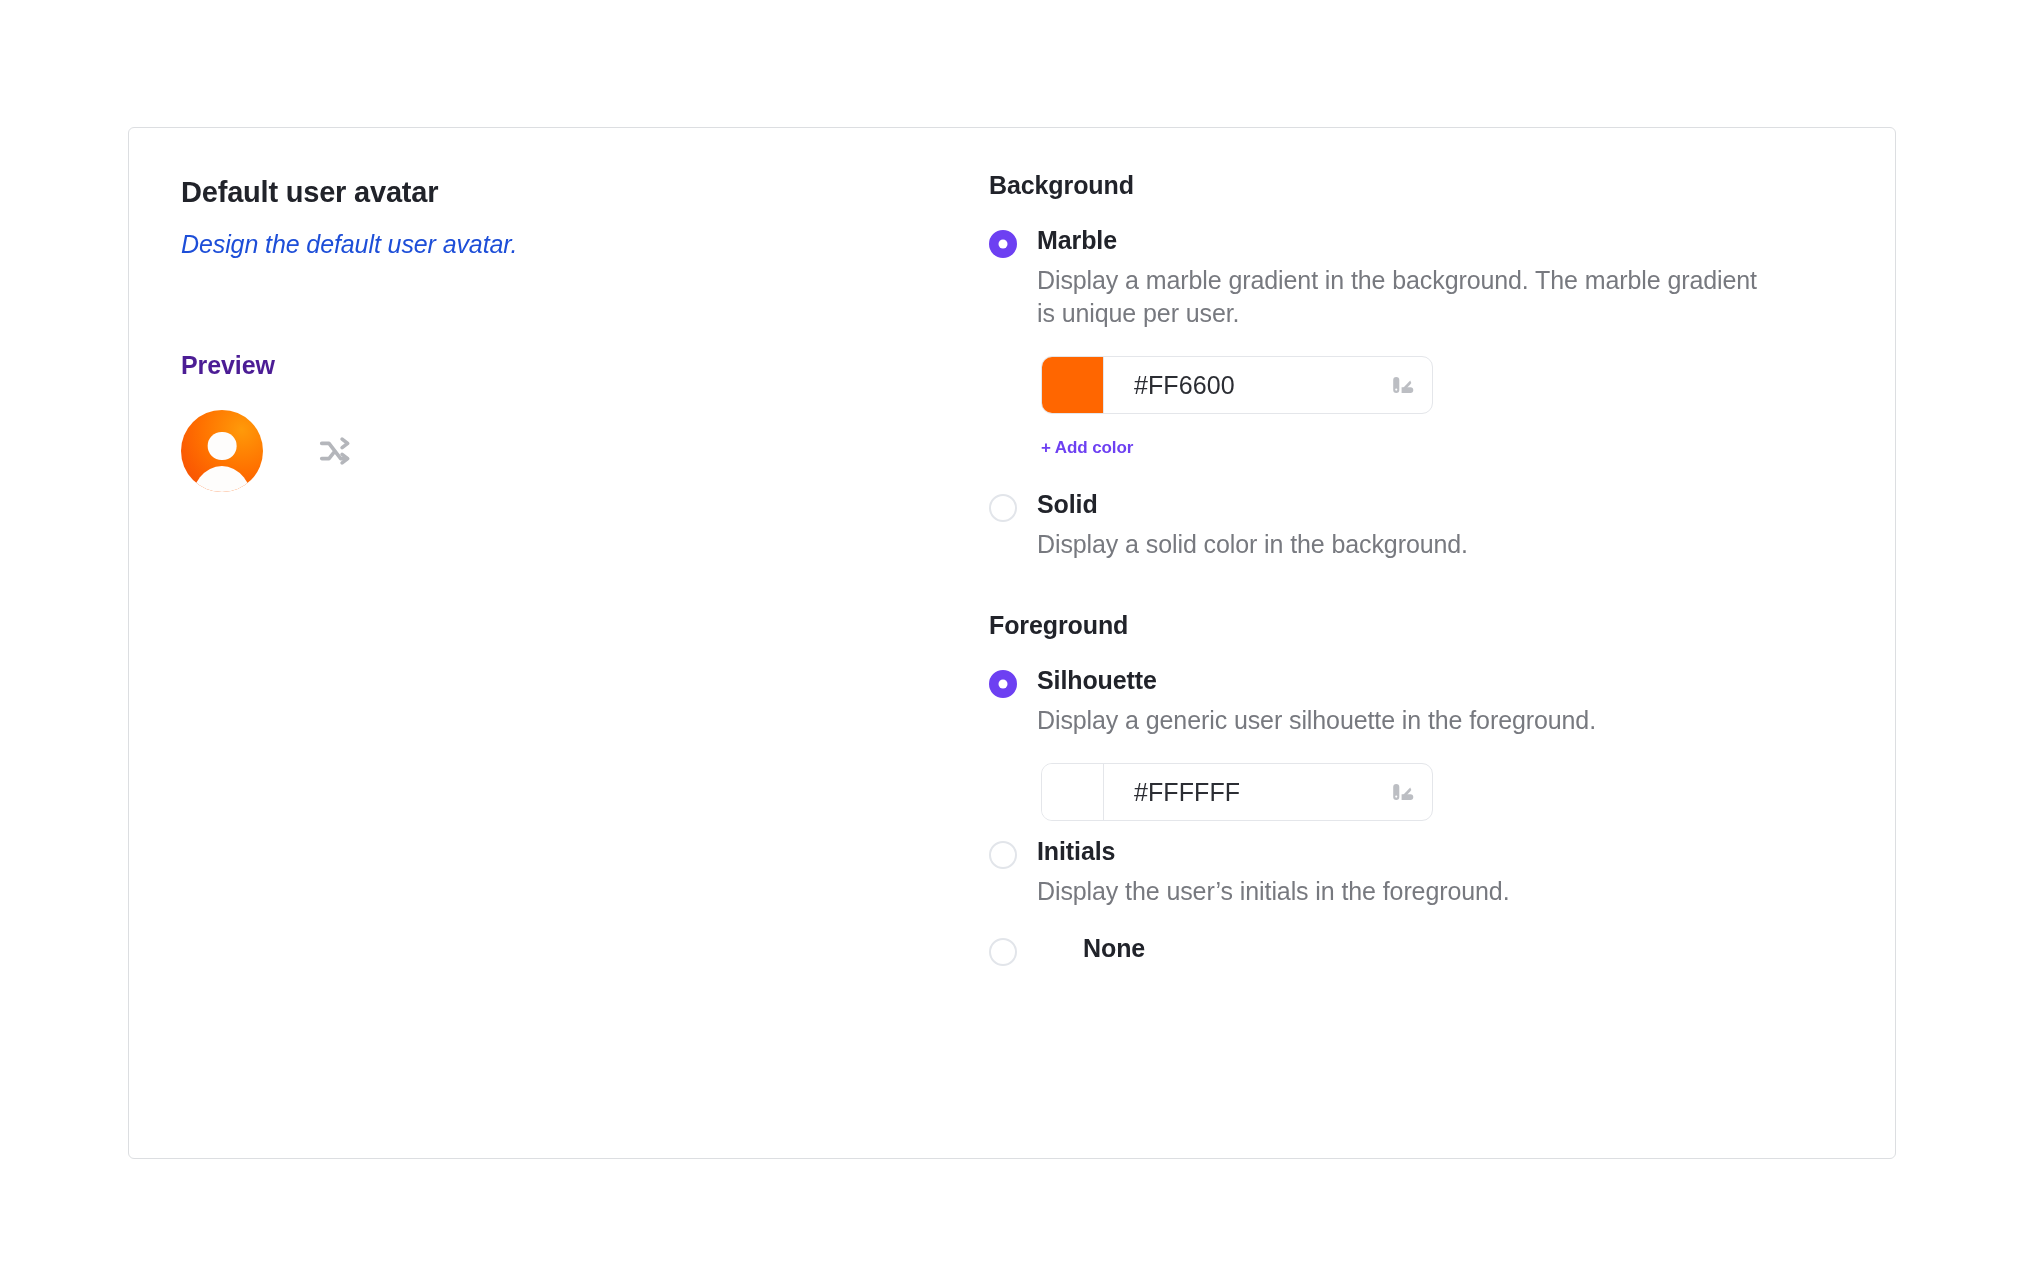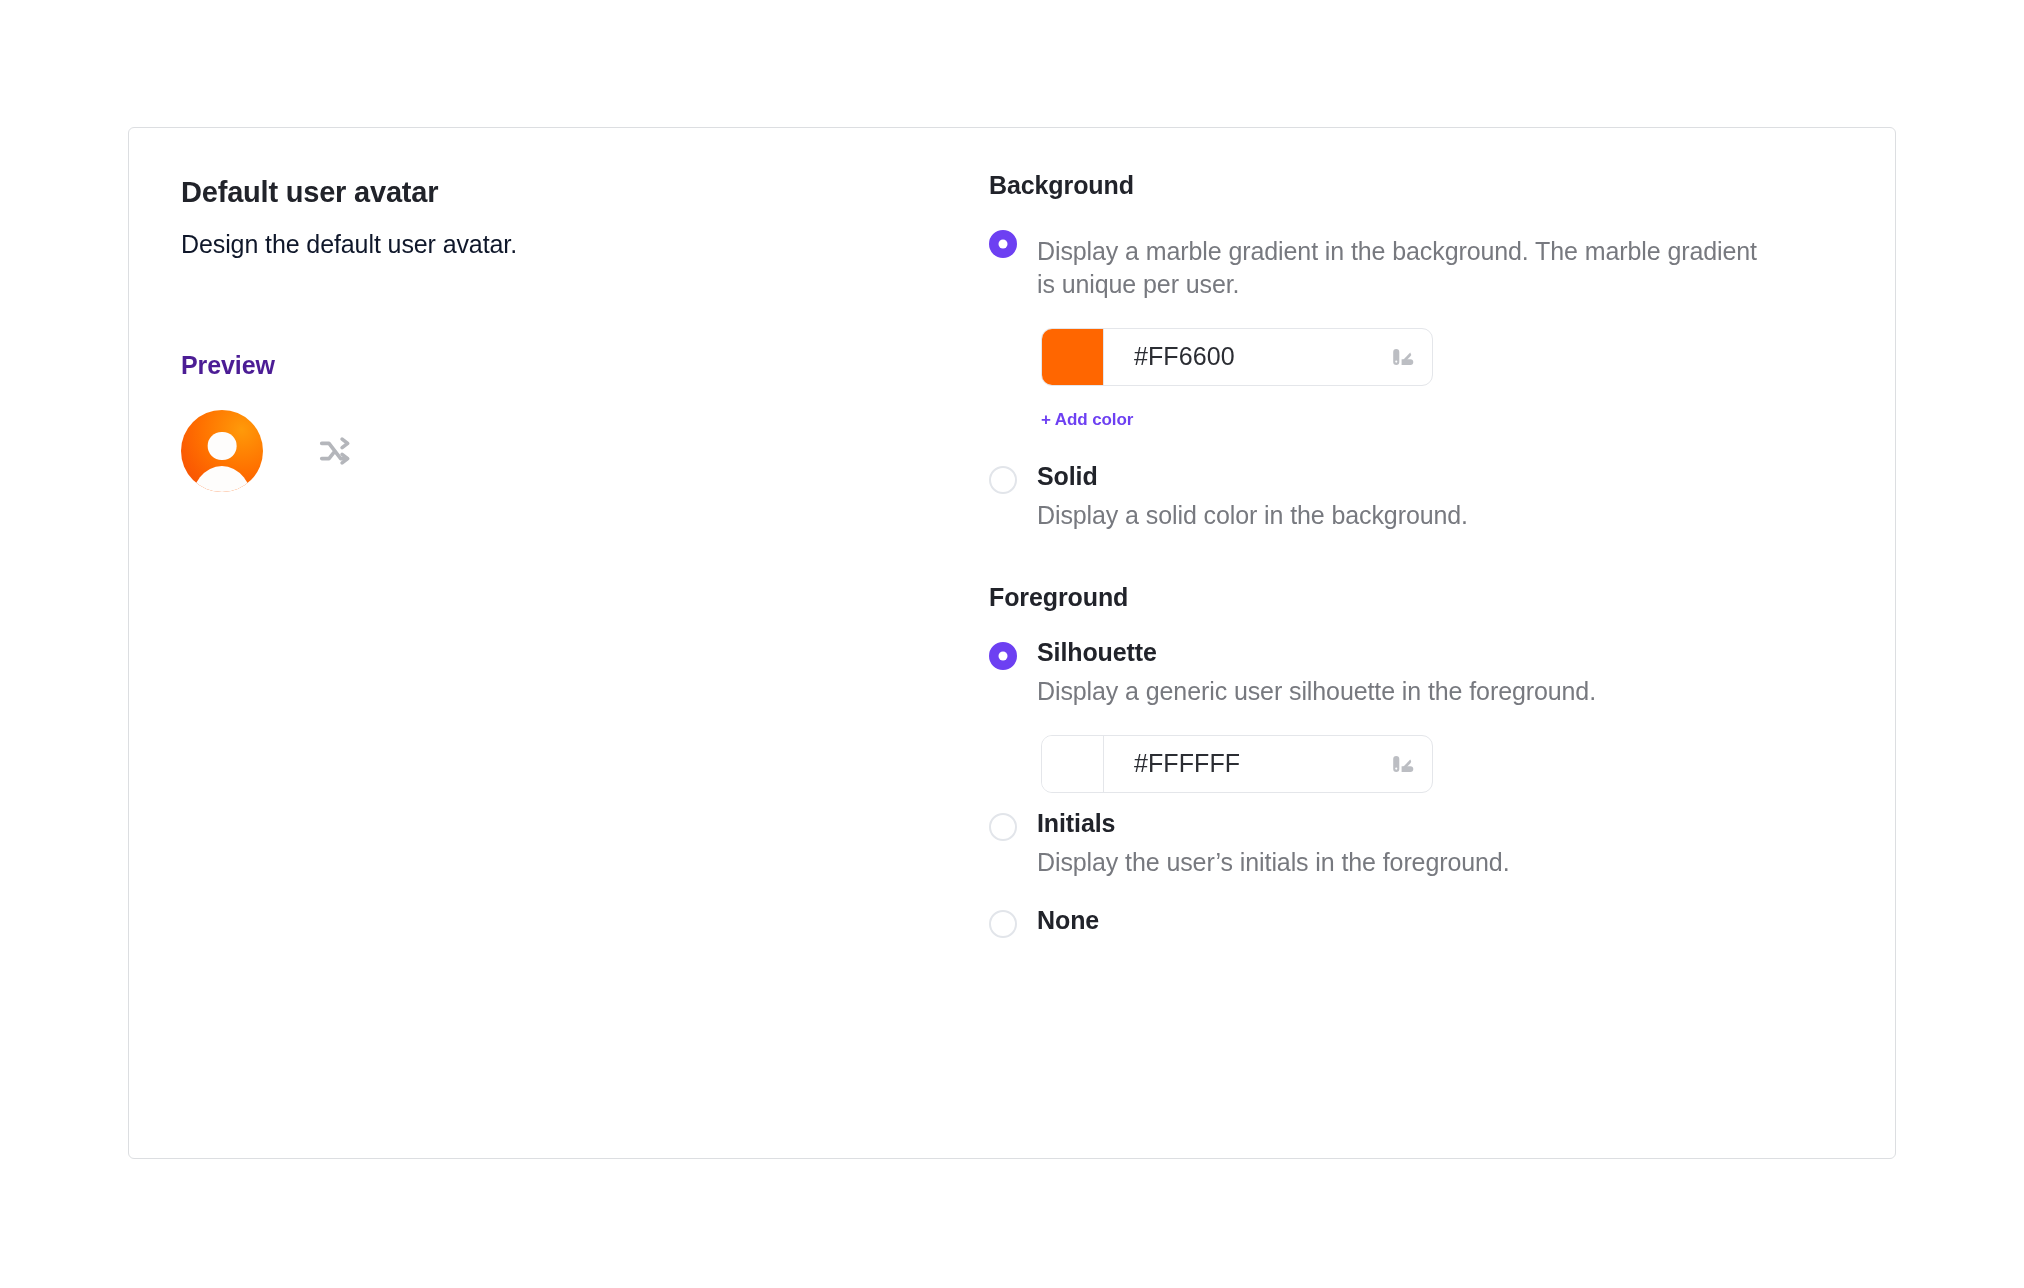--- a/index.html
+++ b/index.html
@@ -43,24 +43,25 @@
     font-size: 29px;
     font-weight: 700;
     color: #21232a;
     letter-spacing: -0.2px;
     line-height: 1.22;
     margin: 0;
   }
   .section-sub {
     font-size: 25px;
     font-weight: 400;
-    color: #0f172a;
+    color: #1d4ed8;
     letter-spacing: -0.1px;
     line-height: 1.3;
     margin: 18px 0 0 0;
+    font-style: italic;
   }
 
   .preview-label {
     font-size: 25px;
     font-weight: 700;
     color: #4c1d95;
     letter-spacing: -0.1px;
     margin: 90px 0 0 0;
   }
 
@@ -277,20 +278,21 @@
       </div>
     </div>
 
     <div class="col-right">
 
       <p class="group-label">Background</p>
 
       <div class="option">
         <span class="radio checked"></span>
         <div class="option-body">
+          <div class="option-title">Marble</div>
           <div class="option-desc">Display a marble gradient in the background. The marble gradient is unique per user.</div>
         </div>
       </div>
 
       <div class="indent">
         <div class="color-field">
           <div class="color-swatch" style="background:#FF6600"></div>
           <div class="color-input-area">
             <span class="color-value" title="#FF6600">#FF6600</span>
             <button class="palette-btn" aria-label="Pick color">
@@ -343,21 +345,21 @@
       </div>
 
       <div class="option" style="margin-top:16px;">
         <span class="radio"></span>
         <div class="option-body">
           <div class="option-title">Initials</div>
           <div class="option-desc">Display the user’s initials in the foreground.</div>
         </div>
       </div>
 
-      <div class="option" style="">
+      <div class="option" style="gap:46px;">
         <span class="radio"></span>
         <div class="option-body">
           <div class="option-title">None</div>
         </div>
       </div>
 
     </div>
   </div>
 </div>
 

